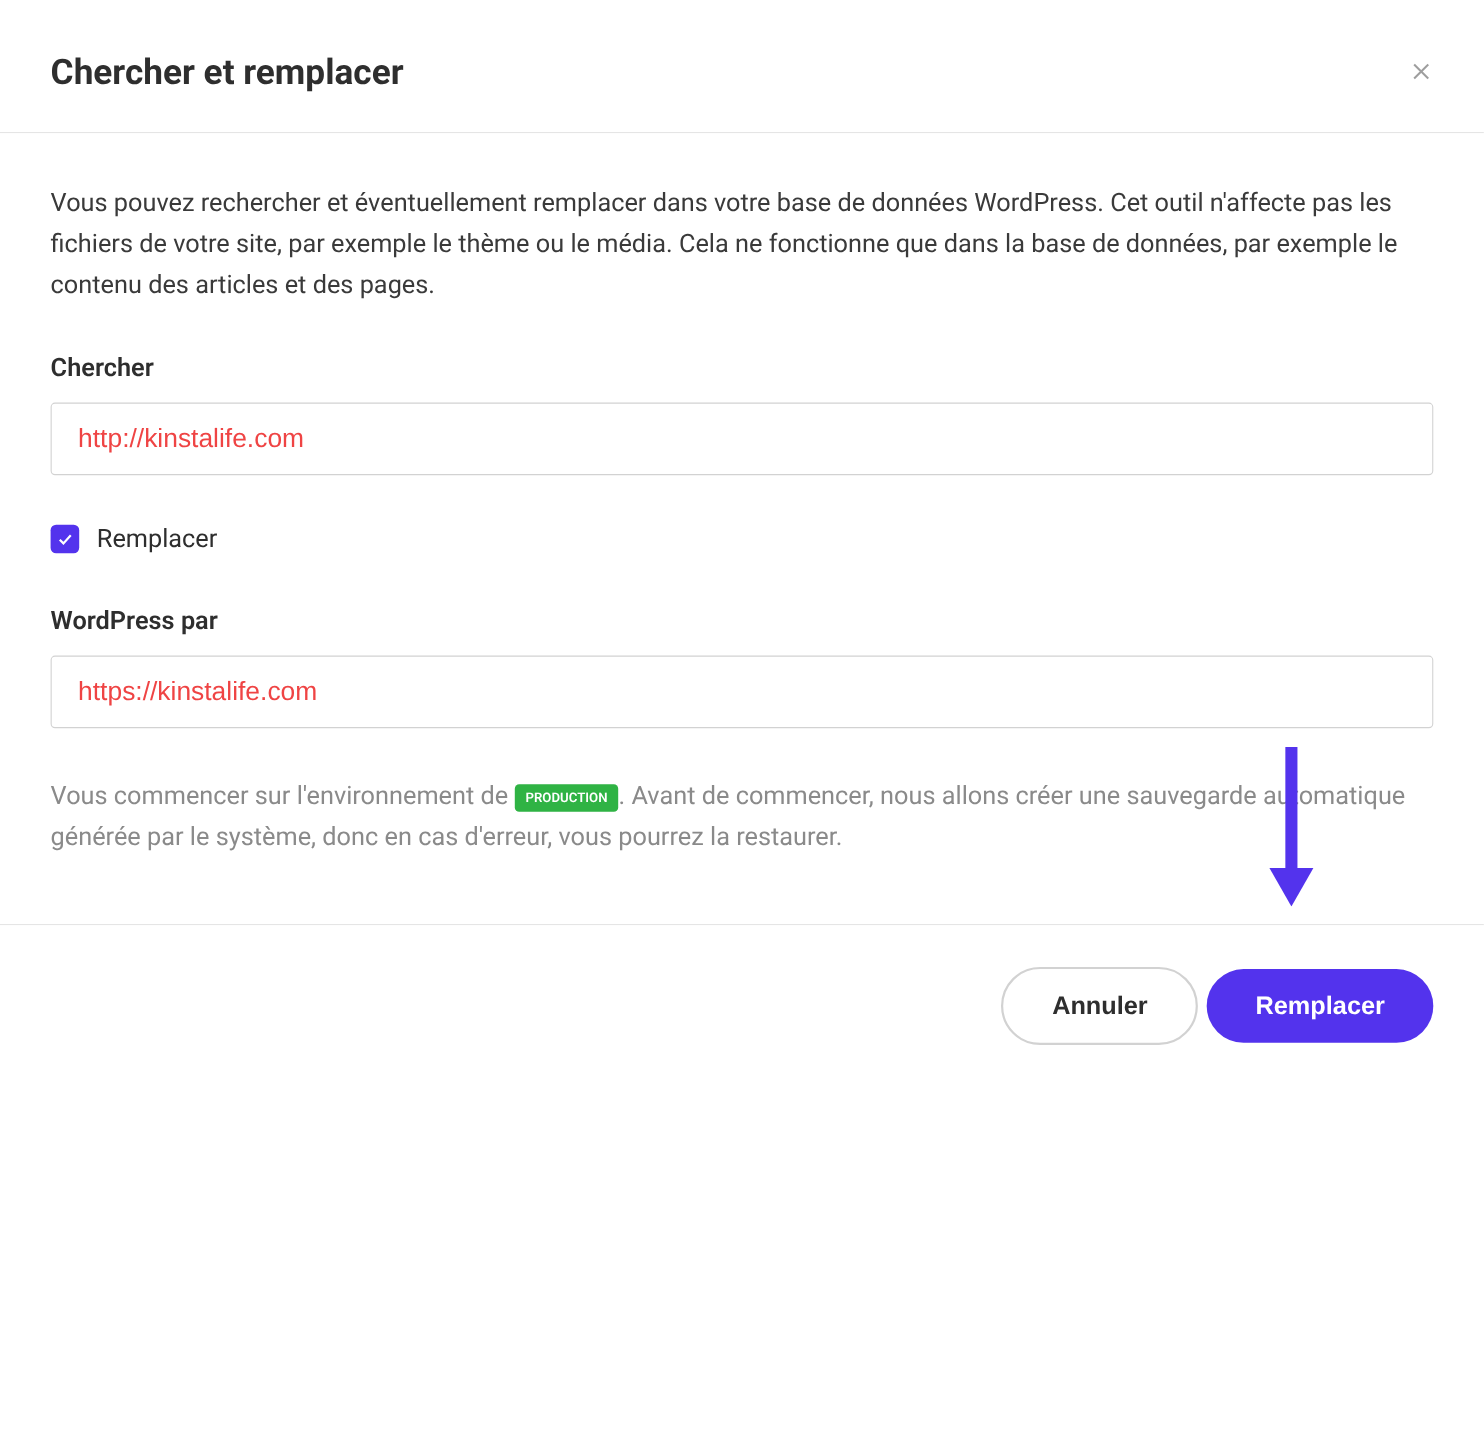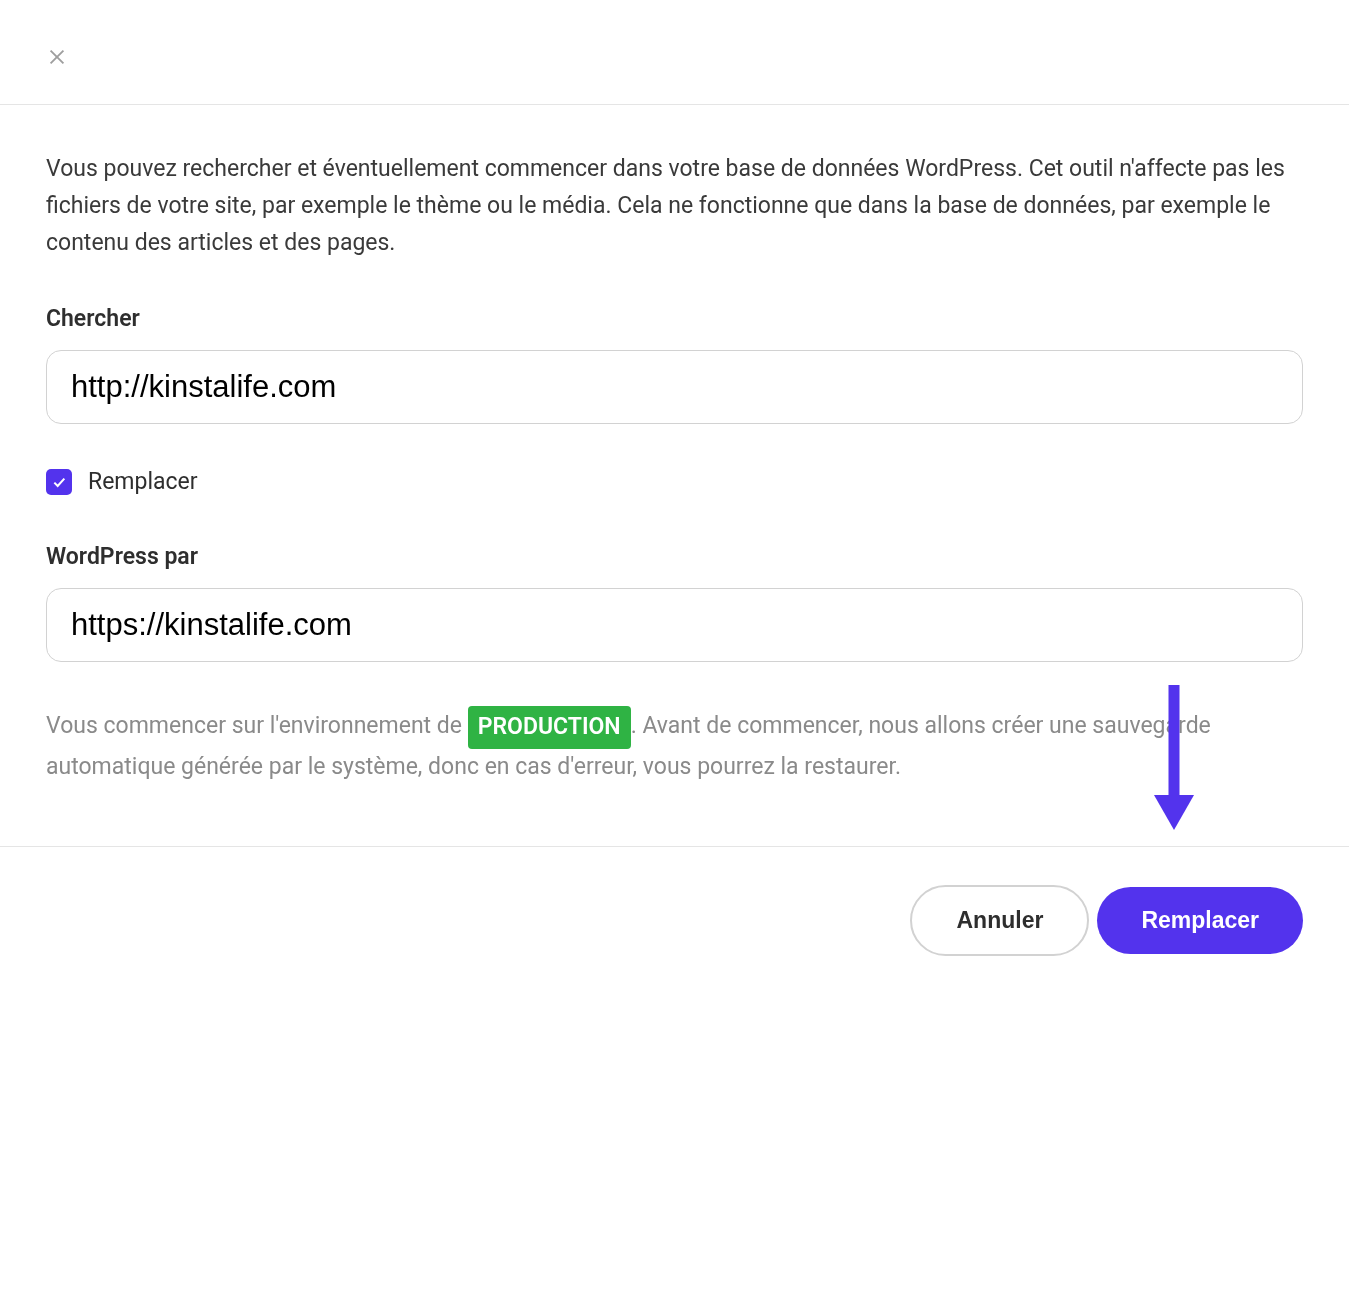--- a/index.html
+++ b/index.html
@@ -52,25 +52,25 @@
     .form-label {
       display: block;
       font-size: 23px;
       font-weight: 600;
       color: #2e2e2e;
       margin-bottom: 18px;
     }
     .text-input {
       width: 100%;
       padding: 18px 24px;
-      font-size: 31px;
+      font-size: 24px;
       border: 1px solid #d2d2d2;
-      border-radius: 15px;
+      border-radius: 4px;
       background: #ffffff;
-      color: #000000;
+      color: #ef4444;
       outline: none;
     }
     .checkbox-row {
       display: flex;
       align-items: center;
       gap: 16px;
       margin-bottom: 48px;
     }
     .checkbox {
       width: 26px;
@@ -96,21 +96,21 @@
     }
     .warning-text {
       font-size: 23px;
       line-height: 1.6;
       color: #8a8a8a;
     }
     .badge {
       display: inline-block;
       background: #2fb344;
       color: #ffffff;
-      font-size: 23px;
+      font-size: 12px;
       font-weight: 600;
       padding: 3px 10px;
       border-radius: 4px;
       vertical-align: middle;
     }
     .arrow-annotation {
       position: absolute;
       right: 150px;
       bottom: 170px;
     }
@@ -147,30 +147,31 @@
     }
     .modal-wrapper {
       position: relative;
     }
   </style>
 </head>
 <body>
 
 <div class="modal-wrapper">
   <div class="modal-header">
+    <h1 class="modal-title">Chercher et remplacer</h1>
     <div class="close-icon">
       <svg viewBox="0 0 24 24" fill="none" stroke-width="2">
         <line x1="5" y1="5" x2="19" y2="19"></line>
         <line x1="19" y1="5" x2="5" y2="19"></line>
       </svg>
     </div>
   </div>
 
   <div class="modal-body">
-    <p class="description">Vous pouvez rechercher et éventuellement commencer dans votre base de données WordPress. Cet outil n'affecte pas les fichiers de votre site, par exemple le thème ou le média. Cela ne fonctionne que dans la base de données, par exemple le contenu des articles et des pages.</p>
+    <p class="description">Vous pouvez rechercher et éventuellement remplacer dans votre base de données WordPress. Cet outil n'affecte pas les fichiers de votre site, par exemple le thème ou le média. Cela ne fonctionne que dans la base de données, par exemple le contenu des articles et des pages.</p>
 
     <div class="form-group">
       <label class="form-label">Chercher</label>
       <input type="text" class="text-input" value="http://kinstalife.com" style="">
     </div>
 
     <div class="checkbox-row">
       <div class="checkbox">
         <svg viewBox="0 0 24 24">
             <polyline points="5 13 10 18 20 7"></polyline>

